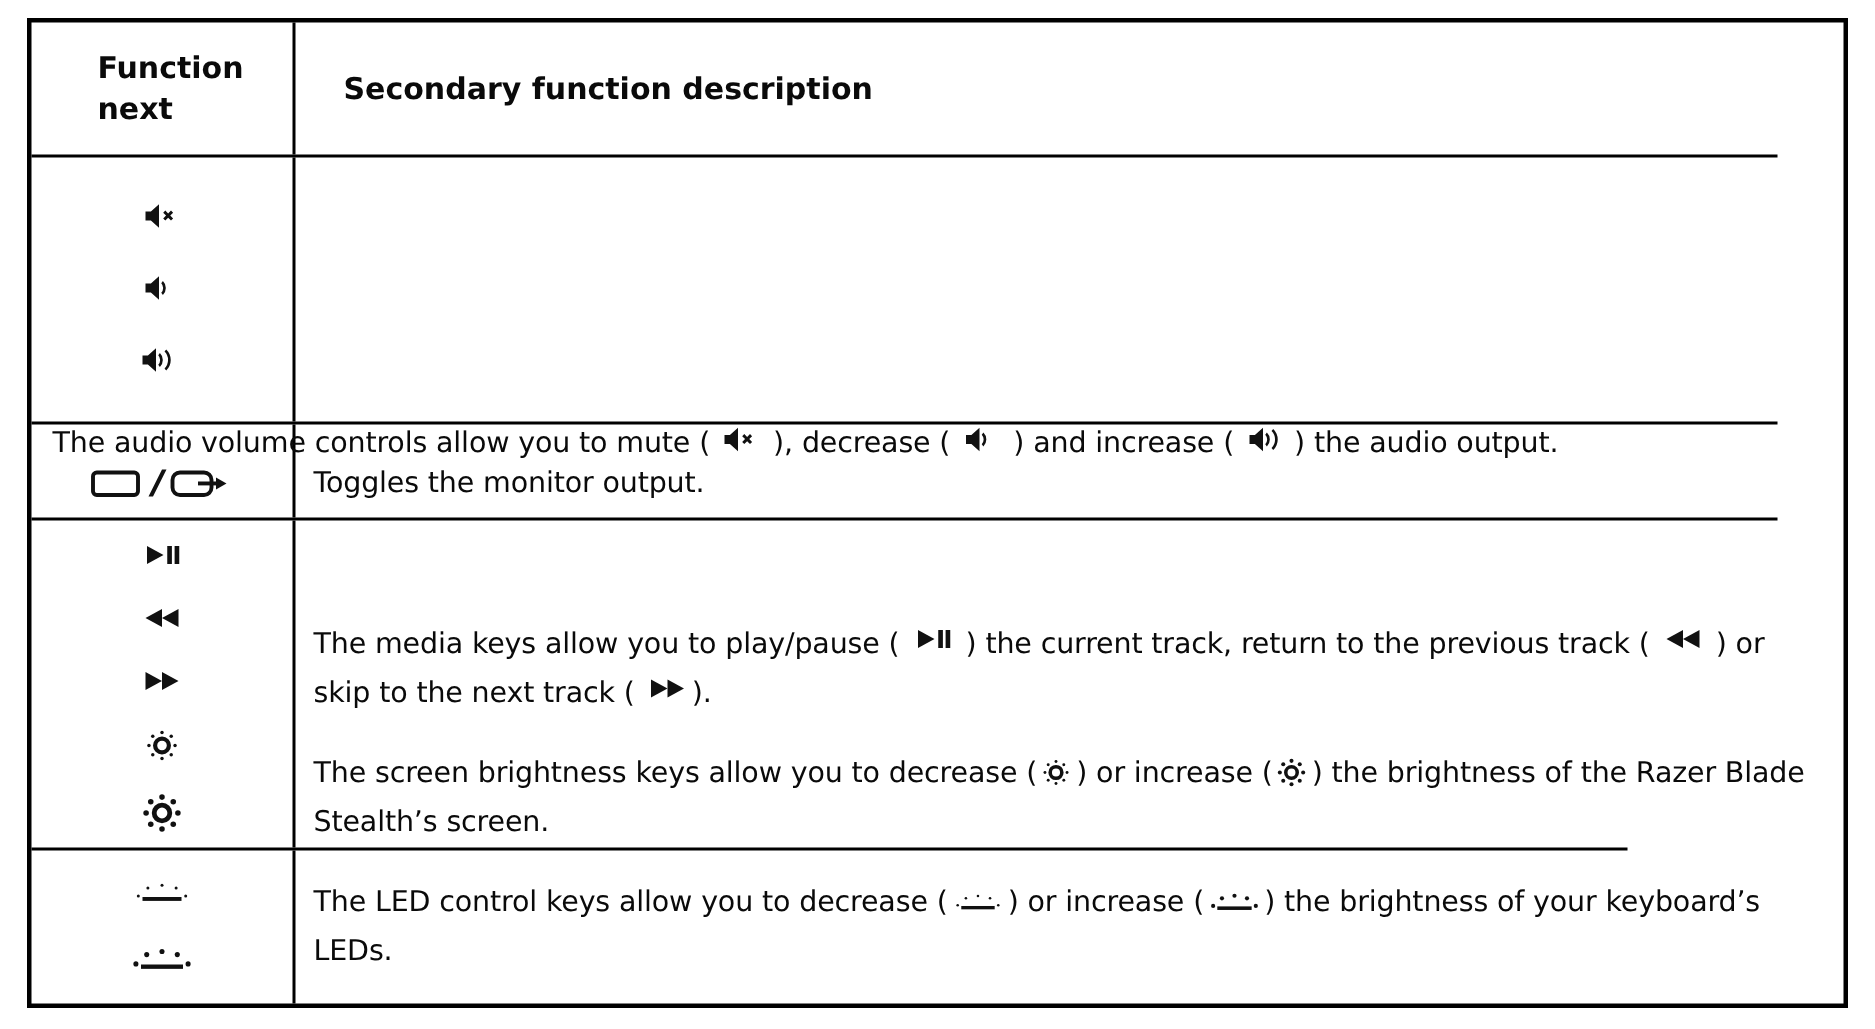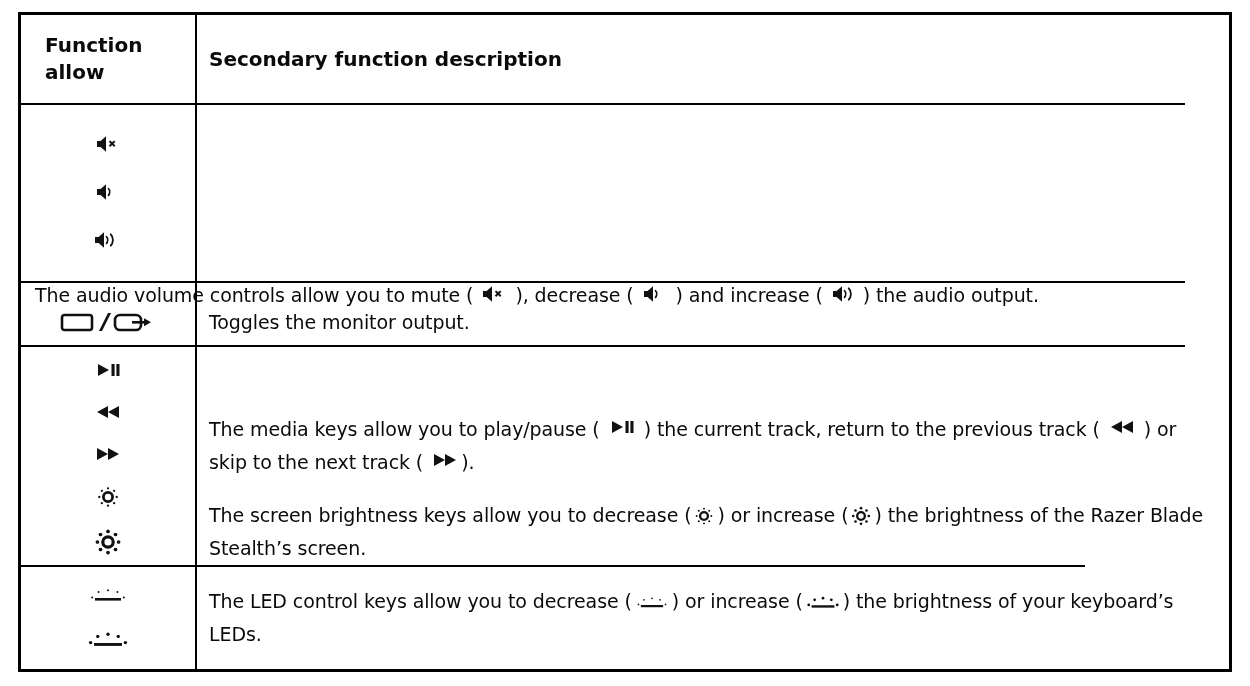--- a/index.html
+++ b/index.html
@@ -88,20 +88,21 @@
   }
 
   
   .hdr-keys {
     font-weight: bold;
     font-size: 20px;
     line-height: 27px;
     text-align: left;
     align-items: flex-start;
     padding-left: 24px;
+    margin-left: 20px;
   }
   .hdr-keys span { display: block; }
 
   .hdr-desc {
     font-weight: bold;
     font-size: 20px;
     line-height: 27px;
   }
 
   
@@ -182,21 +183,21 @@
       <div class="vdiv" style="top:552px; height:102px;"></div>
 
       <div class="hdiv" style="top:88px; width:1164px;"></div>
       <div class="hdiv" style="top:266px; width:1164px;"></div>
       <div class="hdiv" style="top:330px; width:1164px;"></div>
       <div class="hdiv" style="top:550px; width:1064px;"></div>
 
       <div class="row" style="top:0; height:88px;">
         <div class="col-keys hdr-keys">
           <span>Function</span>
-          <span>allow</span>
+          <span>next</span>
         </div>
         <div class="col-desc hdr-desc">
           <span>Secondary function description</span>
         </div>
       </div>
 
       <div class="row" style="top:90px; height:176px;flex-direction:column;">
 
         <div class="col-keys">
           <div class="keystack">

